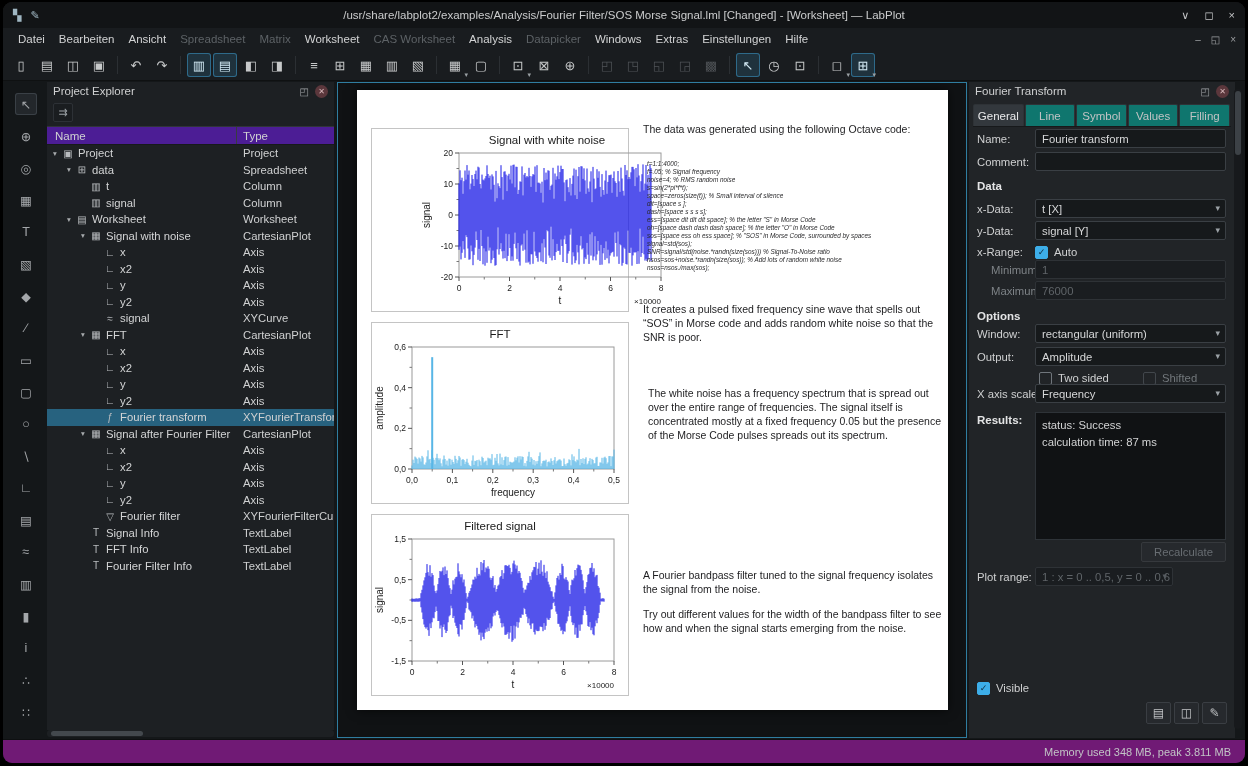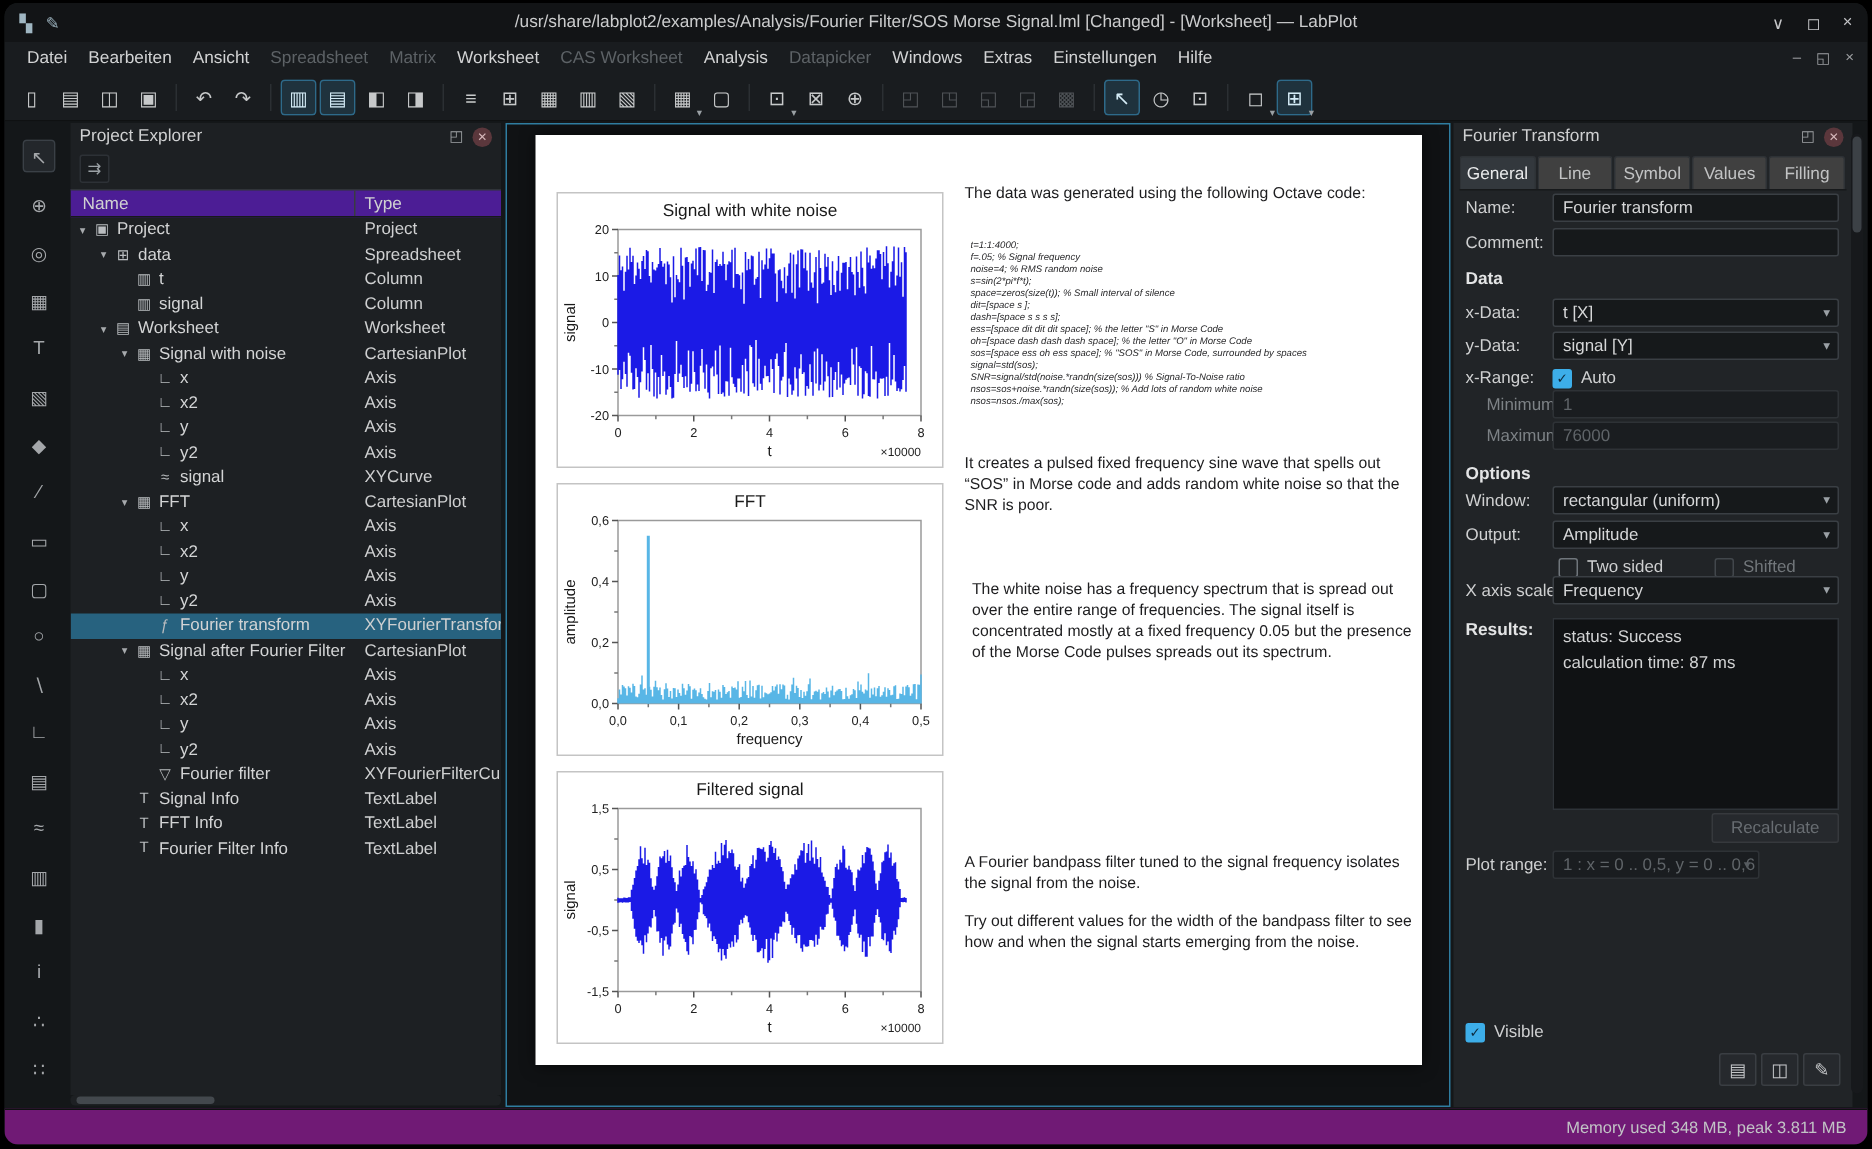--- a/index.html
+++ b/index.html
@@ -61,21 +61,21 @@
   .pt-intro{left:286px;top:32px;width:300px;}
   .code{position:absolute;left:290px;top:70px;width:300px;font-size:6.4px;font-style:italic;line-height:8px;color:#29292b;}
   .pt-sos{left:286px;top:212px;width:302px;}
   .pt-noise{left:291px;top:296px;width:293px;}
   .pt-filter{left:286px;top:478px;width:300px;}
   .pt-try{left:286px;top:517px;width:300px;}
   
   .dock{position:absolute;left:966px;top:1px;width:266px;bottom:1px;background:#212427;overflow:hidden;}
   .dock .panel-header{position:absolute;top:0;left:0;right:0;}
   .tabs{position:absolute;top:22px;left:4px;right:4px;height:23px;display:flex;border-bottom:1px solid #17191b;}
-  .tab{flex:1;display:flex;align-items:center;justify-content:center;font-size:11.5px;color:#c2c3c4;background:#404040;border:1px solid #2e3236;border-bottom:none;margin-right:1px;border-radius:2px 2px 0 0;}
+  .tab{flex:1;display:flex;align-items:center;justify-content:center;font-size:11.5px;color:#c2c3c4;background:#0f766e;border:1px solid #2e3236;border-bottom:none;margin-right:1px;border-radius:2px 2px 0 0;}
   .tab.active{background:#33383d;color:#e9eaeb;}
   .dsection{position:absolute;left:8px;font-weight:bold;font-size:11.5px;color:#e3e4e5;}
   .drow{position:absolute;left:0;right:0;height:20px;font-size:11.3px;}
   .dlabel{position:absolute;left:8px;line-height:20px;color:#cfd0d1;white-space:nowrap;}
   .dlabel.dim{color:#7d8286;left:22px;}
   .dctrl{position:absolute;left:66px;right:9px;top:0;height:19px;background:#16191b;border:1px solid #3a3f44;border-radius:2px;color:#d6d7d8;padding:0 6px;display:flex;align-items:center;overflow:hidden;white-space:nowrap;}
   .dctrl.disabled{color:#5f6468;border-color:#2e3236;background:#1a1d20;}
   .dctrl .chev{position:absolute;right:5px;top:3px;font-size:9px;color:#9ba1a6;}
   .dctrl.disabled .chev{color:#565b60;}
   .checkbox{width:13px;height:13px;border-radius:2px;border:1px solid #70767c;display:inline-flex;align-items:center;justify-content:center;font-size:9px;background:transparent;color:transparent;flex:none;}
@@ -426,21 +426,21 @@
             <span class="cell-type">TextLabel</span>
           </div>
         </div>
     </div>
     <div class="hscroll">
       <div class="thumb"></div>
     </div>
 
     <div class="wsview">
       <div class="page">
-        <div class="plot" id="plot-0" style="top:38px;height:184px;"><svg width="256" height="182">
+        <div class="plot" id="plot-0" style="top:38px;height:184px;padding-left:47px;"><svg width="256" height="182">
               <text x="128" y="15" text-anchor="middle" font-size="11.5" fill="#1a1a1a" font-family="&quot;Liberation Sans&quot;,sans-serif">Signal with white noise</text>
               <rect x="40" y="24" width="202" height="124" fill="none" stroke="#9a9a9a" stroke-width="1"></rect>
               <line x1="40" y1="148" x2="40" y2="152" stroke="#555" stroke-width="1"></line>
               <text x="40" y="162" text-anchor="middle" font-size="8.5" fill="#222" font-family="&quot;Liberation Sans&quot;,sans-serif">0</text>
               <line x1="65.25" y1="148" x2="65.25" y2="150.5" stroke="#777" stroke-width="1"></line>
               <line x1="90.5" y1="148" x2="90.5" y2="152" stroke="#555" stroke-width="1"></line>
               <text x="90.5" y="162" text-anchor="middle" font-size="8.5" fill="#222" font-family="&quot;Liberation Sans&quot;,sans-serif">2</text>
               <line x1="115.75" y1="148" x2="115.75" y2="150.5" stroke="#777" stroke-width="1"></line>
               <line x1="141" y1="148" x2="141" y2="152" stroke="#555" stroke-width="1"></line>
               <text x="141" y="162" text-anchor="middle" font-size="8.5" fill="#222" font-family="&quot;Liberation Sans&quot;,sans-serif">4</text>

